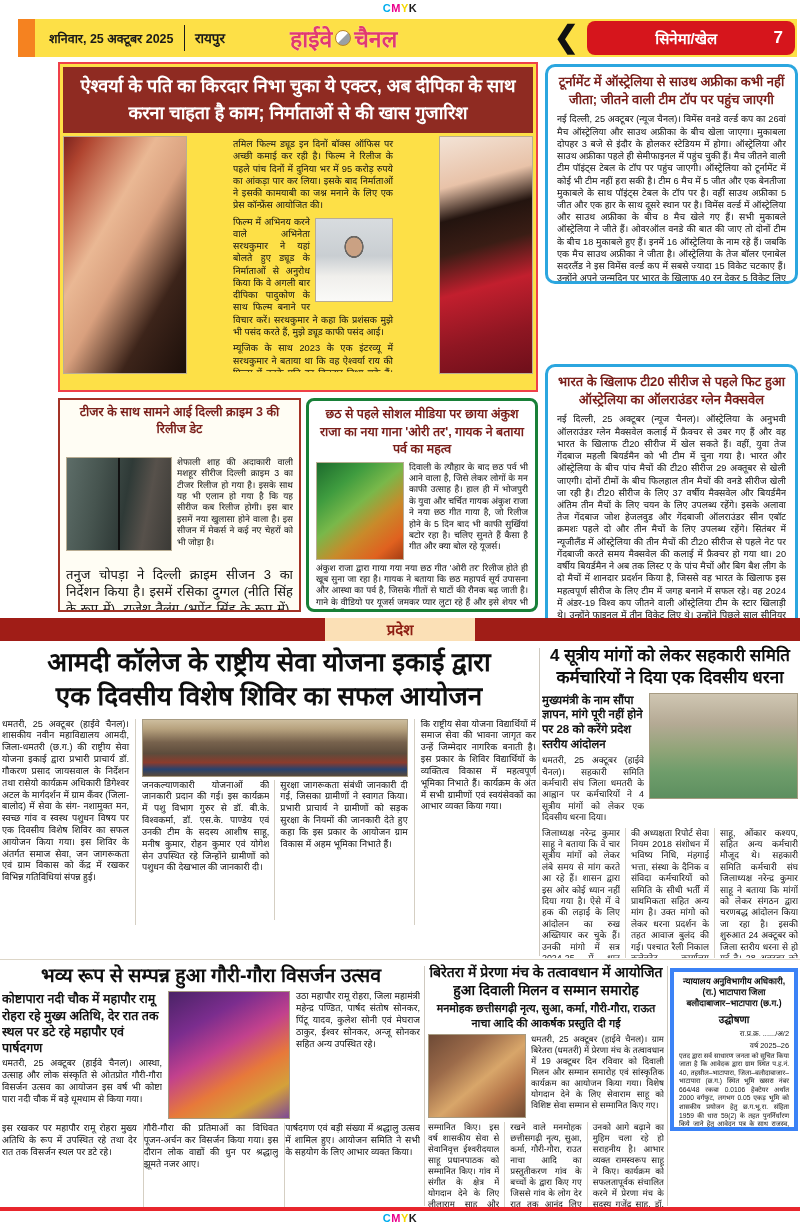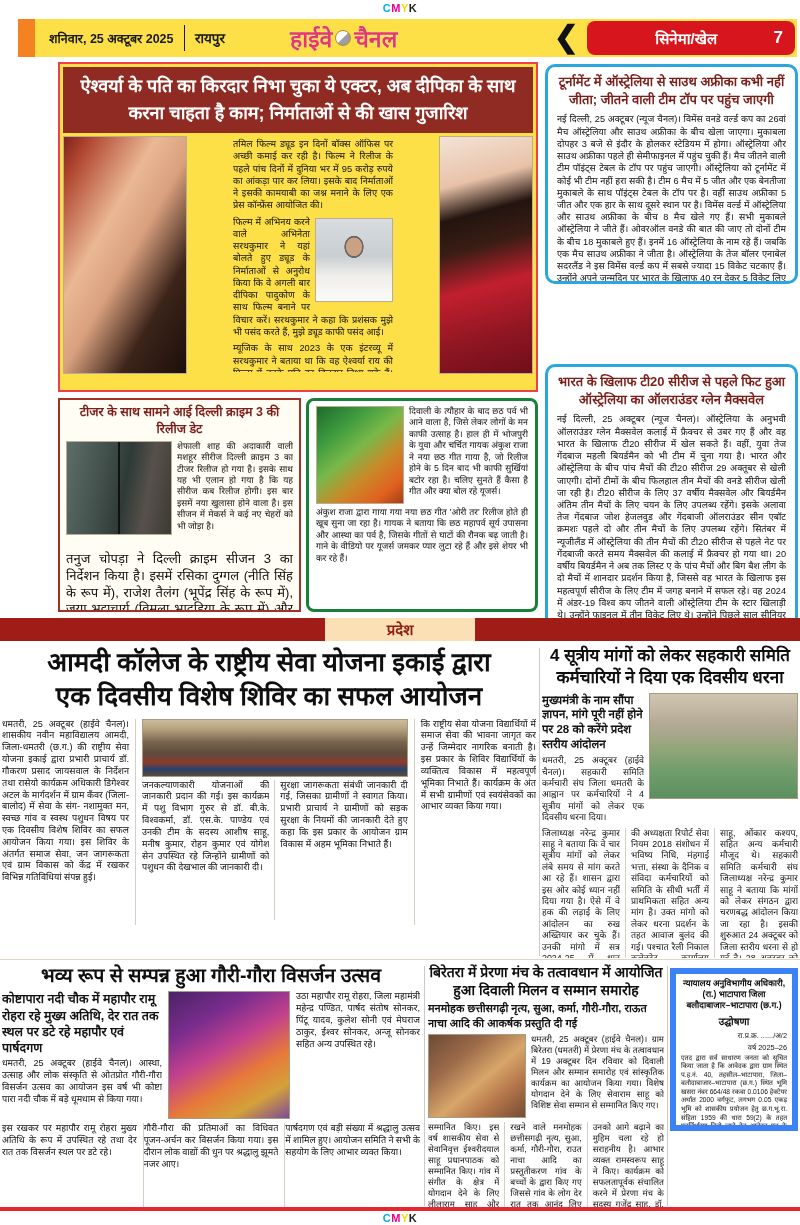--- a/index.html
+++ b/index.html
@@ -31,21 +31,21 @@
   .ph-deep{width:92px;height:100%;background:linear-gradient(165deg,#f3e3d6 0%,#e8c2a8 20%,#23140f 33%,#3a1d15 46%,#c21f2e 62%,#8f1622 82%,#6e0f1a 100%);}
   .lead-txt{flex:1;padding:2px 6px;font-size:9.3px;line-height:1.32;overflow:hidden;}
   .ph-man{float:right;width:76px;height:82px;margin:2px 0 2px 5px;background:radial-gradient(26px 30px at 50% 34%,#caa183 0 30%,#6b6763 32% 36%,transparent 38%),linear-gradient(180deg,#d8dcdf 0%,#c9ced2 45%,#f0efec 70%,#fafaf8 100%);border:1px solid #b9ad93;}
   .lead-txt p{margin:0 0 4px 0;}
   
   .bluebox{position:absolute;left:545px;width:253px;border:3px solid #2ba6df;border-radius:10px;background:#fff;box-sizing:border-box;padding:6px 9px;overflow:hidden;}
   .bluebox .bh{color:#7a1f1a;font-weight:bold;font-size:13px;line-height:1.4;text-align:center;margin-bottom:4px;}
   .bluebox .bb{font-size:9.2px;line-height:1.33;}
   
   .teaser{position:absolute;top:398px;left:58px;width:243px;height:214px;border:2px solid #a33226;background:#fffdf4;box-sizing:border-box;padding:4px 6px;overflow:hidden;}
-  .teaser .th{color:#7a1f1a;font-weight:bold;font-size:12.5px;text-align:center;line-height:1.35;margin-bottom:3px;}
+  .teaser .th{color:#7a1f1a;font-weight:bold;font-size:12.5px;text-align:center;line-height:1.35;margin-bottom:19px;}
   .trow{display:flex;gap:5px;}
   .ph-crime{width:104px;height:92px;background:linear-gradient(90deg,transparent 49%,#111 49% 51%,transparent 51%),linear-gradient(100deg,#5d6d68 0%,#46544f 30%,#2f3a37 55%,#57514b 75%,#3b3a36 100%);}
   .teaser .tb{flex:1;font-size:8.8px;line-height:1.3;overflow:hidden;}
   .teaser .tb2{font-size:13px;line-height:1.3;margin-top:16px;overflow:hidden;}
   
   .chhath{position:absolute;top:398px;left:306px;width:232px;height:214px;border:3px solid #188038;border-radius:8px;background:#fff;box-sizing:border-box;padding:5px 7px;overflow:hidden;}
   .chhath .ch{color:#7a1f1a;font-weight:bold;font-size:12.5px;text-align:center;line-height:1.4;margin-bottom:3px;}
   .crow{display:flex;gap:5px;}
   .ph-chhath{width:86px;height:96px;background:linear-gradient(140deg,#1d6b2d 0%,#3f9c3f 25%,#79b84a 45%,#c98a2a 65%,#e0611f 85%,#a63d14 100%);}
   .chhath .cb{flex:1;font-size:8.8px;line-height:1.3;overflow:hidden;}
@@ -84,33 +84,33 @@
   .gauri{position:absolute;top:963px;left:2px;width:418px;height:246px;overflow:hidden;}
   .gauri .gh{font-size:19.5px;font-weight:800;text-align:center;color:#0f0f0f;line-height:1.25;}
   .grow{display:flex;gap:6px;margin-top:4px;height:128px;}
   .gleft{width:160px;overflow:hidden;}
   .gsub{font-size:12.5px;font-weight:bold;line-height:1.3;color:#141414;}
   .gintro{font-size:9.1px;line-height:1.3;margin-top:2px;}
   .ph-gauri{width:120px;height:126px;flex:none;background:linear-gradient(150deg,#4a2366 0%,#7b2d8e 25%,#c2418d 45%,#e7793a 65%,#d4a13a 82%,#7e4a96 100%);border:1px solid #a79b82;}
   .gnames{flex:1;font-size:9.1px;line-height:1.3;overflow:hidden;}
   .gcols{display:flex;margin-top:4px;height:100px;}
   .gcols div{flex:1;font-size:9.1px;line-height:1.3;overflow:hidden;}
-  .gcols div + div{border-left:1px solid #d5cfc3;margin-left:6px;padding-left:0;font-family:Liberation Serif, serif;}
+  .gcols div + div{border-left:1px solid #d5cfc3;margin-left:6px;padding-left:0;}
   
   .biretara{position:absolute;top:963px;left:428px;width:236px;height:246px;overflow:hidden;}
   .biretara .bih{font-size:14px;font-weight:800;text-align:center;line-height:1.3;color:#0f0f0f;}
-  .biretara .bisub{font-size:11px;font-weight:bold;line-height:1.3;color:#141414;margin-top:2px;}
+  .biretara .bisub{font-size:11px;font-weight:bold;text-align:center;line-height:1.3;color:#141414;margin-top:2px;}
   .birow{display:flex;gap:5px;margin-top:4px;height:84px;}
   .ph-biretara{width:96px;height:82px;flex:none;background:linear-gradient(140deg,#6e4a36 0%,#9c6b4a 30%,#d8a66a 55%,#b5764a 75%,#734c33 100%);border:1px solid #a79b82;}
   .biintro{flex:1;font-size:8.6px;line-height:1.28;overflow:hidden;}
   .bicols{display:flex;margin-top:4px;height:112px;}
   .bicols div{flex:1;font-size:8.6px;line-height:1.28;overflow:hidden;}
   .bicols div + div{border-left:1px solid #d5cfc3;margin-left:5px;padding-left:5px;}
   
-  .notice{position:absolute;top:968px;left:670px;width:128px;height:163px;border:6px solid #3b82f6;box-sizing:border-box;padding:4px 5px;overflow:hidden;background:#fff;}
+  .notice{position:absolute;top:968px;left:670px;width:128px;height:163px;border:4px solid #3b82f6;box-sizing:border-box;padding:4px 5px;overflow:hidden;background:#fff;}
   .notice .nt1{font-size:8.6px;font-weight:bold;text-align:center;line-height:1.3;}
   .notice .ntt{font-size:10px;font-weight:bold;text-align:center;margin-top:2px;}
   .notice .ncase{font-size:7.4px;text-align:right;margin-top:2px;}
   .notice .nbodytx{font-size:6.7px;line-height:1.28;margin-top:2px;}
   .botrule{position:absolute;top:1207px;left:0;width:800px;height:4px;background:#e8262d;}
 </style>
 </head>
 <body>
 
 <div class="sheet">
@@ -163,20 +163,21 @@
   <div class="teaser">
     <div class="th">टीजर के साथ सामने आई दिल्ली क्राइम 3 की रिलीज डेट</div>
     <div class="trow">
       <div class="ph ph-crime"></div>
       <div class="tb jt">शेफाली शाह की अदाकारी वाली मशहूर सीरीज दिल्ली क्राइम 3 का टीजर रिलीज हो गया है। इसके साथ यह भी एलान हो गया है कि यह सीरीज कब रिलीज होगी। इस बार इसमें नया खुलासा होने वाला है। इस सीजन में मेकर्स ने कई नए चेहरों को भी जोड़ा है।</div>
     </div>
     <div class="tb2 jt">तनुज चोपड़ा ने दिल्ली क्राइम सीजन 3 का निर्देशन किया है। इसमें रसिका दुग्गल (नीति सिंह के रूप में), राजेश तैलंग (भूपेंद्र सिंह के रूप में), जया भट्टाचार्य (विमला भादुड़िया के रूप में) और अनुराग अरोड़ा (जसवंत सिंह के रूप में) भी अहम भूमिका में नजर आएंगे। यह सीरीज नवंबर में नेटफ्लिक्स पर स्ट्रीम होगी।</div>
   </div>
 
   <div class="chhath">
+    <div class="ch">छठ से पहले सोशल मीडिया पर छाया अंकुश राजा का नया गाना 'ओरी तर', गायक ने बताया पर्व का महत्व</div>
     <div class="crow">
       <div class="ph ph-chhath"></div>
       <div class="cb jt">दिवाली के त्यौहार के बाद छठ पर्व भी आने वाला है, जिसे लेकर लोगों के मन काफी उत्साह है। हाल ही में भोजपुरी के युवा और चर्चित गायक अंकुश राजा ने नया छठ गीत गाया है, जो रिलीज होने के 5 दिन बाद भी काफी सुर्खियां बटोर रहा है। चलिए सुनते हैं कैसा है गीत और क्या बोल रहे यूजर्स।</div>
     </div>
     <div class="cb2 jt">अंकुश राजा द्वारा गाया गया नया छठ गीत 'ओरी तर' रिलीज होते ही खूब सुना जा रहा है। गायक ने बताया कि छठ महापर्व सूर्य उपासना और आस्था का पर्व है, जिसके गीतों से घाटों की रौनक बढ़ जाती है। गाने के वीडियो पर यूजर्स जमकर प्यार लुटा रहे हैं और इसे शेयर भी कर रहे हैं।</div>
   </div>
 
   <div class="pradesh">
     <div class="pl">प्रदेश</div>
   </div>

